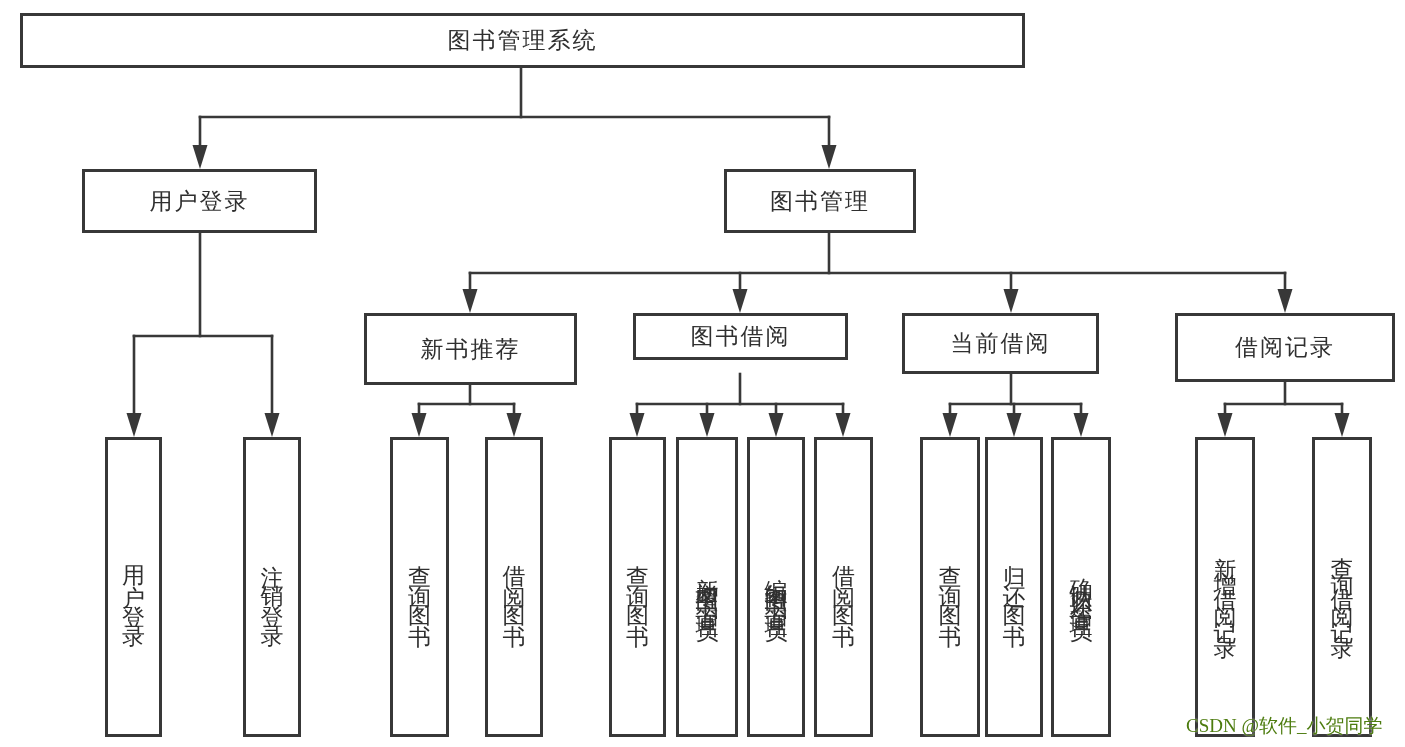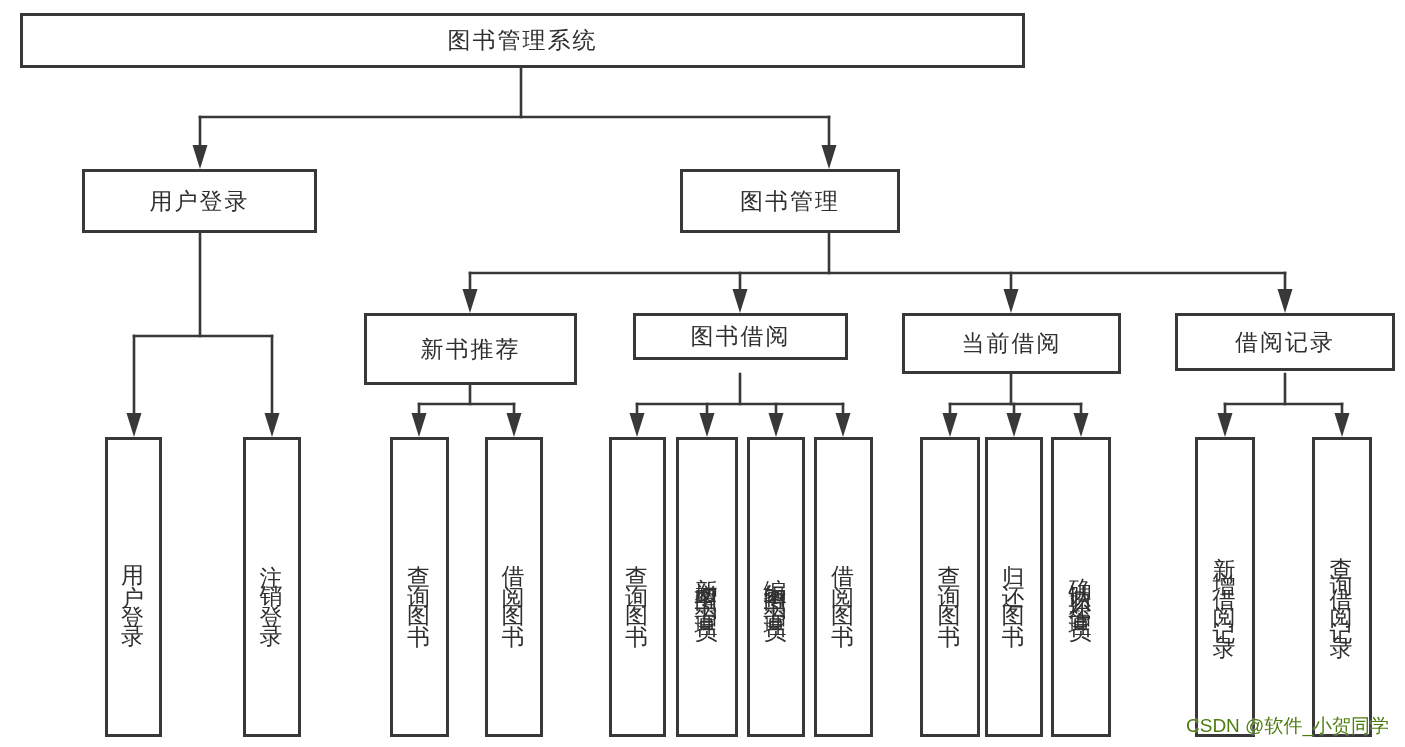--- a/index.html
+++ b/index.html
@@ -1,21 +1,21 @@
 <!DOCTYPE html>
 <html><head>
 <meta charset="utf-8">
 <style>
   html, body { margin: 0; padding: 0; background: #ffffff; }
   .stage {
     position: relative;
     width: 1405px;
     height: 747px;
     background: #ffffff;
-    font-family: Liberation Sans, sans-serif;
+    font-family: Liberation Serif, serif;
     overflow: hidden;
   }
   svg.wires {
     position: absolute;
     left: 0; top: 0;
     width: 1405px; height: 747px;
     z-index: 1;
   }
   svg.wires path {
     stroke: #383838;
@@ -127,34 +127,34 @@
       <polygon points="1334.5,413 1349.5,413 1342,437"></polygon>
   </svg>
 
   <div class="box h" style="left:20px;top:13px;width:1005px;height:55px">
     <span>图书管理系统</span>
   </div>
 
   <div class="box h" style="left:82px;top:169px;width:235px;height:64px">
     <span>用户登录</span>
   </div>
-  <div class="box h" style="left:680px;top:169px;width:220px;height:64px">
+  <div class="box h" style="left:724px;top:169px;width:192px;height:64px">
     <span>图书管理</span>
   </div>
 
   <div class="box h" style="left:364px;top:313px;width:213px;height:72px">
     <span>新书推荐</span>
   </div>
   <div class="box h" style="left:633px;top:313px;width:215px;height:47px">
     <span>图书借阅</span>
   </div>
-  <div class="box h" style="left:902px;top:313px;width:219px;height:61px">
+  <div class="box h" style="left:902px;top:313px;width:197px;height:61px">
     <span>当前借阅</span>
   </div>
-  <div class="box h" style="left:1175px;top:313px;width:220px;height:58px">
+  <div class="box h" style="left:1175px;top:313px;width:220px;height:69px">
     <span>借阅记录</span>
   </div>
 
   <div class="box v ls-a" style="left:105px;top:437px;width:57px;height:300px">
     <span>用户登录</span>
   </div>
   <div class="box v ls-a" style="left:243px;top:437px;width:58px;height:300px">
     <span>注销登录</span>
   </div>
   <div class="box v ls-a" style="left:390px;top:437px;width:59px;height:300px">

